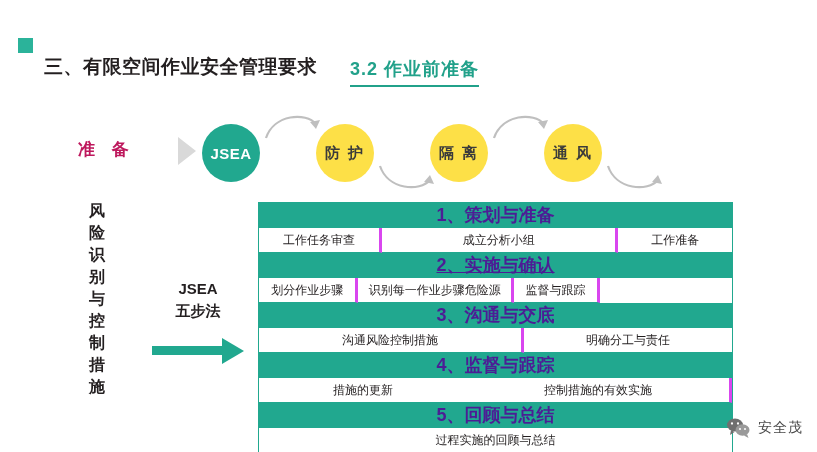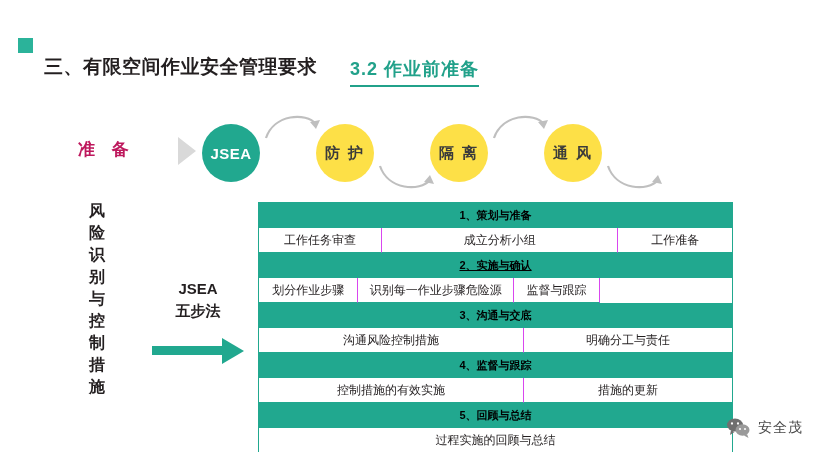--- a/index.html
+++ b/index.html
@@ -187,35 +187,35 @@
     box-sizing: border-box;
   }
   .trow {
     display: flex;
     width: 100%;
   }
   .head-row {
     background: #21a88f;
   }
   .head-row .cell {
-    color: #000000;
-    font-weight: bold;
-    font-size: 11px;
+    color: #4c1d95;
+    font-weight: bold;
+    font-size: 18px;
     justify-content: center;
     border-right: none;
   }
   .cell {
     box-sizing: border-box;
     height: 25px;
     display: flex;
     align-items: center;
     justify-content: center;
     font-size: 12px;
     color: #231f20;
-    border-right: 1px solid #d946ef;
+    border-right: 3px solid #d946ef;
     border-bottom: 1px solid #21a88f;
     padding: 0 2px;
     white-space: nowrap;
     overflow: hidden;
   }
   .cell.last { border-right: none; }
   .trow.last-row .cell { border-bottom: none; }
   .head-row .cell { border-bottom: 1px solid #21a88f; }
 
   
@@ -318,22 +318,22 @@
         <div class="cell last" style="width: 100%;">3、沟通与交底</div>
       </div>
       <div class="trow">
         <div class="cell" style="width: 56%;">沟通风险控制措施</div>
         <div class="cell last" style="width: 44%;">明确分工与责任</div>
       </div>
       <div class="trow head-row">
         <div class="cell last" style="width: 100%;">4、监督与跟踪</div>
       </div>
       <div class="trow">
+        <div class="cell last" style="width: 44%;">措施的更新</div>
         <div class="cell" style="width: 56%;">控制措施的有效实施</div>
-        <div class="cell last" style="width: 44%;">措施的更新</div>
       </div>
       <div class="trow head-row">
         <div class="cell last" style="width: 100%;">5、回顾与总结</div>
       </div>
       <div class="trow last-row">
         <div class="cell last" style="width: 100%;">过程实施的回顾与总结</div>
       </div>
     </div>
 
   <div class="watermark">

